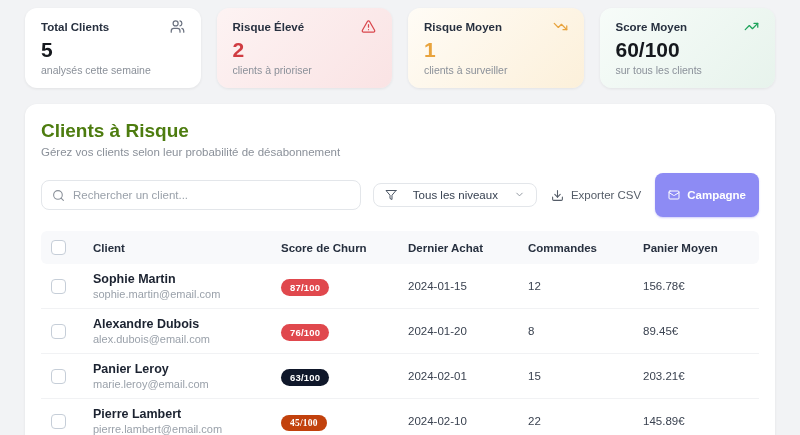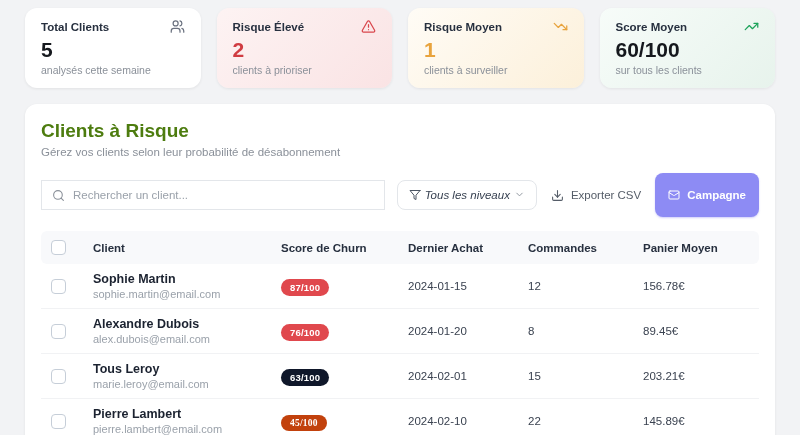--- a/index.html
+++ b/index.html
@@ -40,33 +40,33 @@
     box-shadow:0 1px 3px rgba(0,0,0,.07);
     padding:16px 16px 0 16px; min-height:340px;
   }
   .panel-title { font-size:19px; font-weight:700; color:#4d7c0f; }
   .panel-subtitle { font-size:11.5px; color:#8a9099; margin-top:4px; }
 
   
   .toolbar { display:flex; align-items:center; gap:12px; margin-top:15px; }
   .search-box {
     flex:1; display:flex; align-items:center; gap:8px;
-    border:1px solid #e3e6ea; border-radius:0; height:30px; padding:0 10px;
+    border:1px solid #e3e6ea; border-radius:8px; height:30px; padding:0 10px;
     background:#fff; max-width:428px;
   }
   .search-box svg { width:13px; height:13px; color:#8a9099; flex:none; }
   .search-box input {
     border:none; outline:none; width:100%; font-size:11.5px;
     font-family:inherit; color:#374151; background:transparent;
   }
   .search-box input::placeholder { color:#9aa1aa; }
   .filter-select {
-    display:flex; align-items:center; gap:4px;
-    border:1px solid #e3e6ea; border-radius:8px; height:30px; padding:0 11px;
-    background:#fff; cursor:pointer; flex:none;font-style:italic;
+    display:flex; align-items:center; gap:16px;
+    border:1px solid #e3e6ea; border-radius:8px; height:24px; padding:0 11px;
+    background:#fff; cursor:pointer; flex:none;
   }
   .filter-select svg { width:12px; height:12px; color:#4b5563; }
   .filter-select .chevron svg { width:11px; height:11px; color:#8a9099; }
   .filter-label { font-size:11.5px; color:#374151; }
   .btn-ghost {
     display:flex; align-items:center; gap:7px; border:none; background:transparent;
     font-size:11.5px; color:#555d68; cursor:pointer; font-family:inherit; flex:none; padding:0 2px;
   }
   .btn-ghost svg { width:13px; height:13px; color:#555d68; }
   .btn-primary {
@@ -264,21 +264,21 @@
             <td class="cell-text">2024-01-20</td>
             <td class="cell-text">8</td>
             <td class="cell-text">89.45€</td>
           </tr>
 
           <tr>
             <td>
               <input type="checkbox" style="">
             </td>
             <td>
-              <div class="client-name">Tous Leroy</div>
+              <div class="client-name">Panier Leroy</div>
               <div class="client-email">marie.leroy@email.com</div>
             </td>
             <td><span class="badge medium">63/100</span></td>
             <td class="cell-text">2024-02-01</td>
             <td class="cell-text">15</td>
             <td class="cell-text">203.21€</td>
           </tr>
 
           <tr>
             <td>

